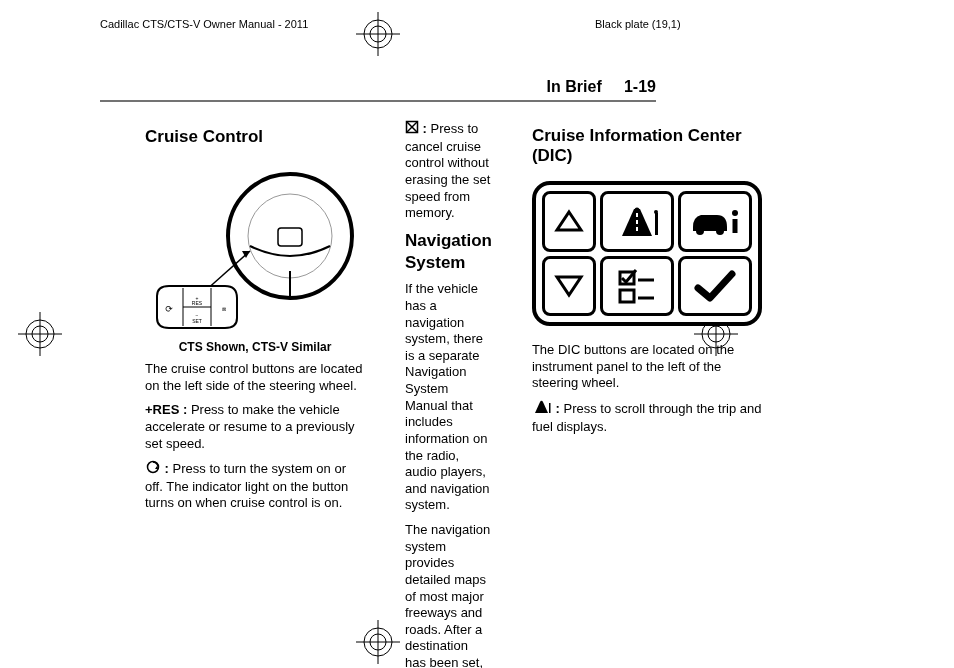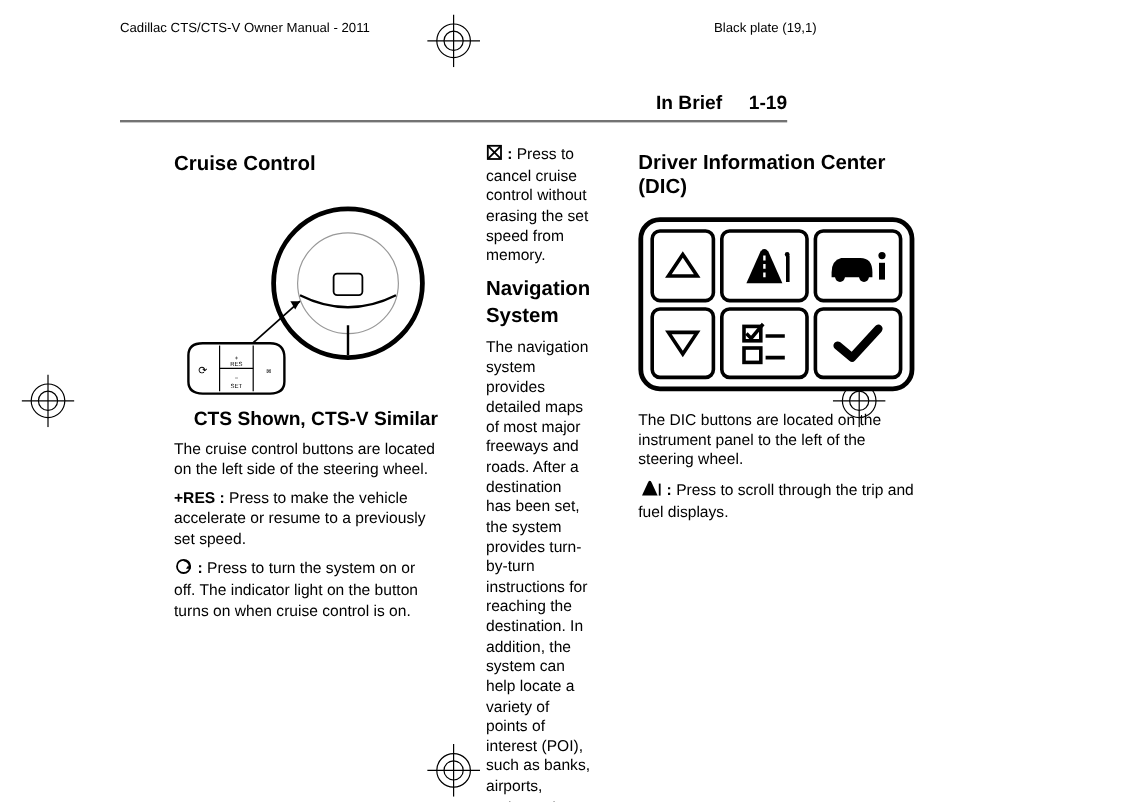--- a/index.html
+++ b/index.html
@@ -94,23 +94,23 @@
     font-weight: bold;
     margin: 6px 0 8px 0;
   }
   h2.section-tall {
     font-size: 17px;
     font-weight: bold;
     margin: 6px 0 8px 0;
     line-height: 1.15;
   }
   .caption {
-    text-align: right;
+    text-align: center;
     font-weight: bold;
-    font-size: 16px;
+    font-size: 12px;
     margin: 4px 0 6px 0;
   }
   p { margin: 0 0 8px 0; }
   .bold-inline { font-weight: bold; }
   .italic { font-style: italic; }
   .figure1 {
     width: 220px;
     height: 180px;
     margin: 4px auto 2px auto;
     position: relative;
@@ -250,28 +250,29 @@
               <rect x="1.5" y="1.5" width="11" height="11" fill="none" stroke="#000" stroke-width="1.5"></rect>
               <line x1="2" y1="2" x2="12" y2="12" stroke="#000" stroke-width="1.5"></line>
               <line x1="12" y1="2" x2="2" y2="12" stroke="#000" stroke-width="1.5"></line>
             </svg>
         </span><span class="bold-inline"> :</span><span>  Press to cancel cruise control without erasing the set speed from memory.</span>
       </p>
 
 
       <h2 class="section">Navigation System</h2>
 
+      <p>If the vehicle has a navigation system, there is a separate Navigation System Manual that includes information on the radio, audio players, and navigation system.</p>
       <p>The navigation system provides detailed maps of most major freeways and roads. After a destination has been set, the system provides turn-by-turn instructions for reaching the destination. In addition, the system can help locate a variety of points of interest (POI), such as banks, airports, restaurants, and more.</p>
       <p>See the Navigation System Manual for more information.</p>
     </div>
 
     <div class="sep"></div>
 
     <div class="col">
-      <h2 class="section-tall">Driver Information Center (DIC)</h2>
+      <h2 class="section-tall">Cruise Information Center (DIC)</h2>
 
 
       <div class="figure2">
         <div class="dic-grid">
           <div class="dic-btn">
             <svg width="30" height="24">
                 <polygon points="15,3 27,21 3,21" fill="none" stroke="#000" stroke-width="3"></polygon>
               </svg>
           </div>
           <div class="dic-btn">

